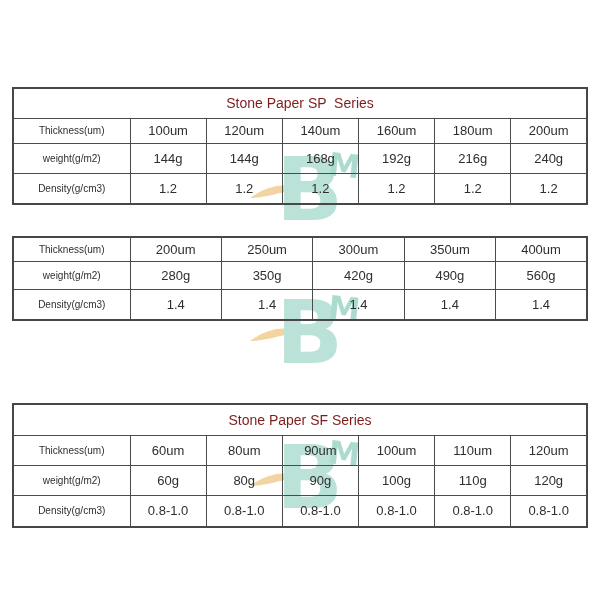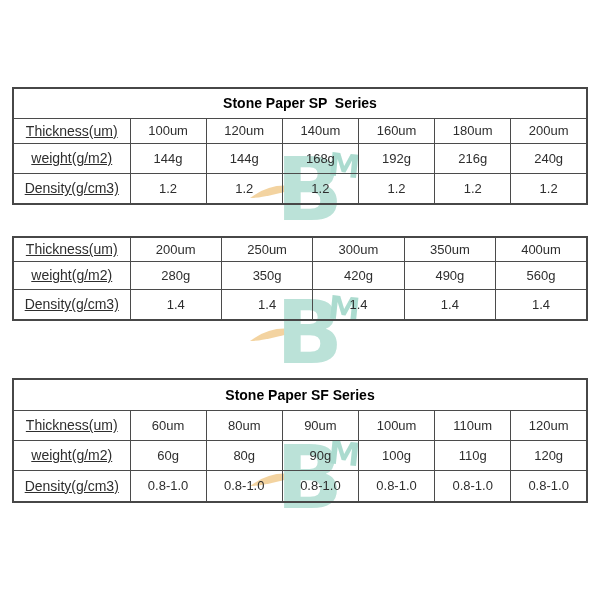--- a/index.html
+++ b/index.html
@@ -27,46 +27,46 @@
   .wm-3 { top:426px; }
   .wm text { font-family:"DejaVu Sans", sans-serif; font-weight:bold; }
   .wm .b-glyph { fill:#b4dfd4; }
   .wm .m-glyph { fill:#a3d8ca; }
   .wm .swoosh  { fill:#f2cf96; }
 
   
   .spec-table { position:absolute; left:12px; }
   .spec-table-1 { top:87px; }
   .spec-table-2 { top:236px; }
-  .spec-table-3 { top:378px; }
+  .spec-table-3 { top:403px; }
 
   table {
     border-collapse:collapse;
     table-layout:fixed;
     width:576px;
     background:transparent;
     border:2px solid #474747;
   }
   col.label-col { width:117px; }
   th, td {
     border:1.5px solid #4b4b4b;
     text-align:center;
     vertical-align:middle;
     color:#2e2e2e;
     font-size:13px;
     padding:0;
   }
   tr.title-row th {
-    font-weight:bold;
+    font-weight:normal;
     font-size:14px;
-    color:#000000;
+    color:#7f1d1d;
     white-space:pre; 
     margin-left:8px;
   }
-  td.row-label { font-size:14px;text-decoration:underline; }
+  td.row-label { font-size:10px; }
 </style>
 </head>
 <body>
 
 <div class="canvas">
 
   <svg class="wm wm-1" viewBox="0 0 120 90">
     <path class="swoosh" d="M2 60 Q 26 42 52 50 Q 44 52 28 56 Q 12 60 2 60 Z"></path>
     <text class="b-glyph" x="28" y="82" font-size="88">B</text>
     <text class="m-glyph" x="80" y="38" font-size="32" transform="rotate(6 90 30)">M</text>

